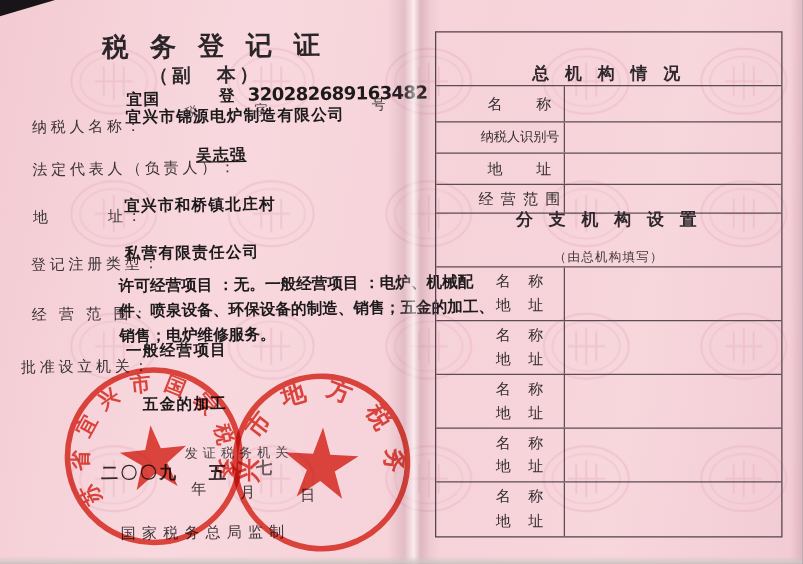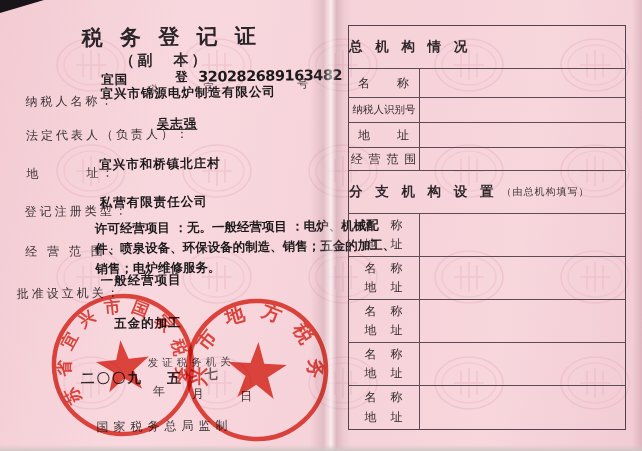--- a/index.html
+++ b/index.html
@@ -67,26 +67,26 @@
   
   .stamp { position: absolute; z-index: 6; mix-blend-mode: multiply; opacity: .88; }
   .stamp-left { left: 48px; top: 290px; transform: rotate(-6deg); }
   .stamp-right { left: 182px; top: 295px; transform: rotate(3deg); }
 
   
   .rtable {
     position: absolute; left: 348px; top: 25px; width: 278px; height: 405px; z-index: 2;
     border: 1.6px solid #53414d; display: flex; flex-direction: column;
   }
-  .t-sec-head { height: 43px; border-bottom: 1.4px solid #5d4b56; display: flex; flex-direction: row; align-items: center; justify-content: flex-start; gap: 4px; }
+  .t-sec-head { height: 43px; border-bottom: 1.4px solid #5d4b56; display: flex; flex-direction: column; align-items: center; justify-content: flex-end; gap: 14px; }
   .t-sec-title { font-size: 13.5px; font-weight: bold; letter-spacing: 4px; color: #2e282c; }
   .t-sec-sub { font-size: 10px; letter-spacing: 1px; color: #3c3538; }
   .t-row { display: flex; border-bottom: 1.4px solid #5d4b56; }
   .t-row.h29 { height: 29px; } .t-row.h25 { height: 25px; } .t-row.h23 { height: 23px; }
-  .t-label { width: 71px; border-right: 1.4px solid #5d4b56; display: flex; align-items: center; justify-content: center; font-size: 12px; color: #332d30; letter-spacing: 1px; }
+  .t-label { width: 71px; border-right: 1.4px solid #5d4b56; display: flex; align-items: center; justify-content: center; font-size: 12px; color: #332d30; letter-spacing: 1px; margin-left: 32px; }
   .t-label.small { font-size: 10.5px; letter-spacing: 0; }
   .t-value { flex: 1; }
   .t-pair { display: flex; height: 43px; border-bottom: 1.4px solid #5d4b56; }
   .t-pair:last-child { border-bottom: none; flex: 1; }
   .t-pair .t-label { flex-direction: column; justify-content: space-evenly; }
   .t-pair .t-label span { display: block; }
 </style>
 </head>
 <body>
 

